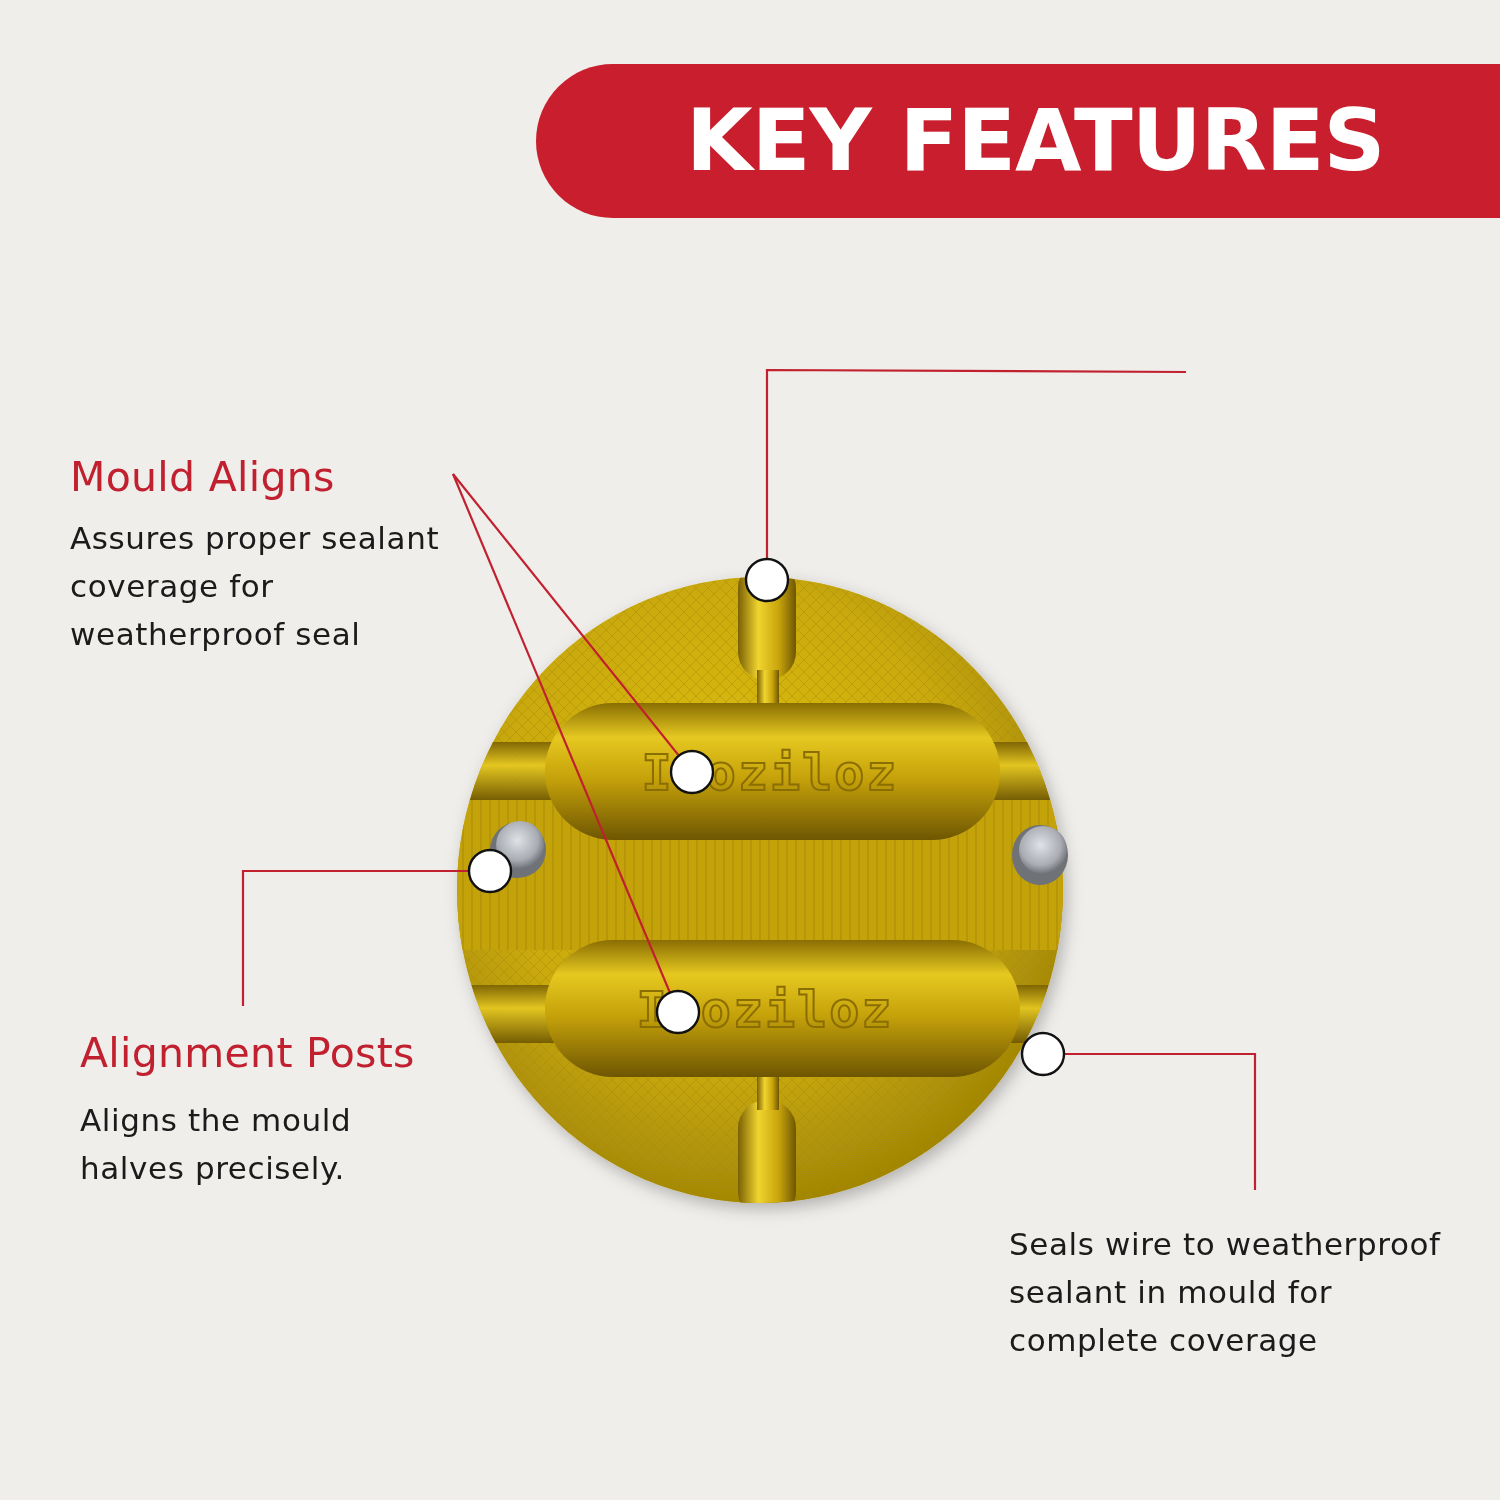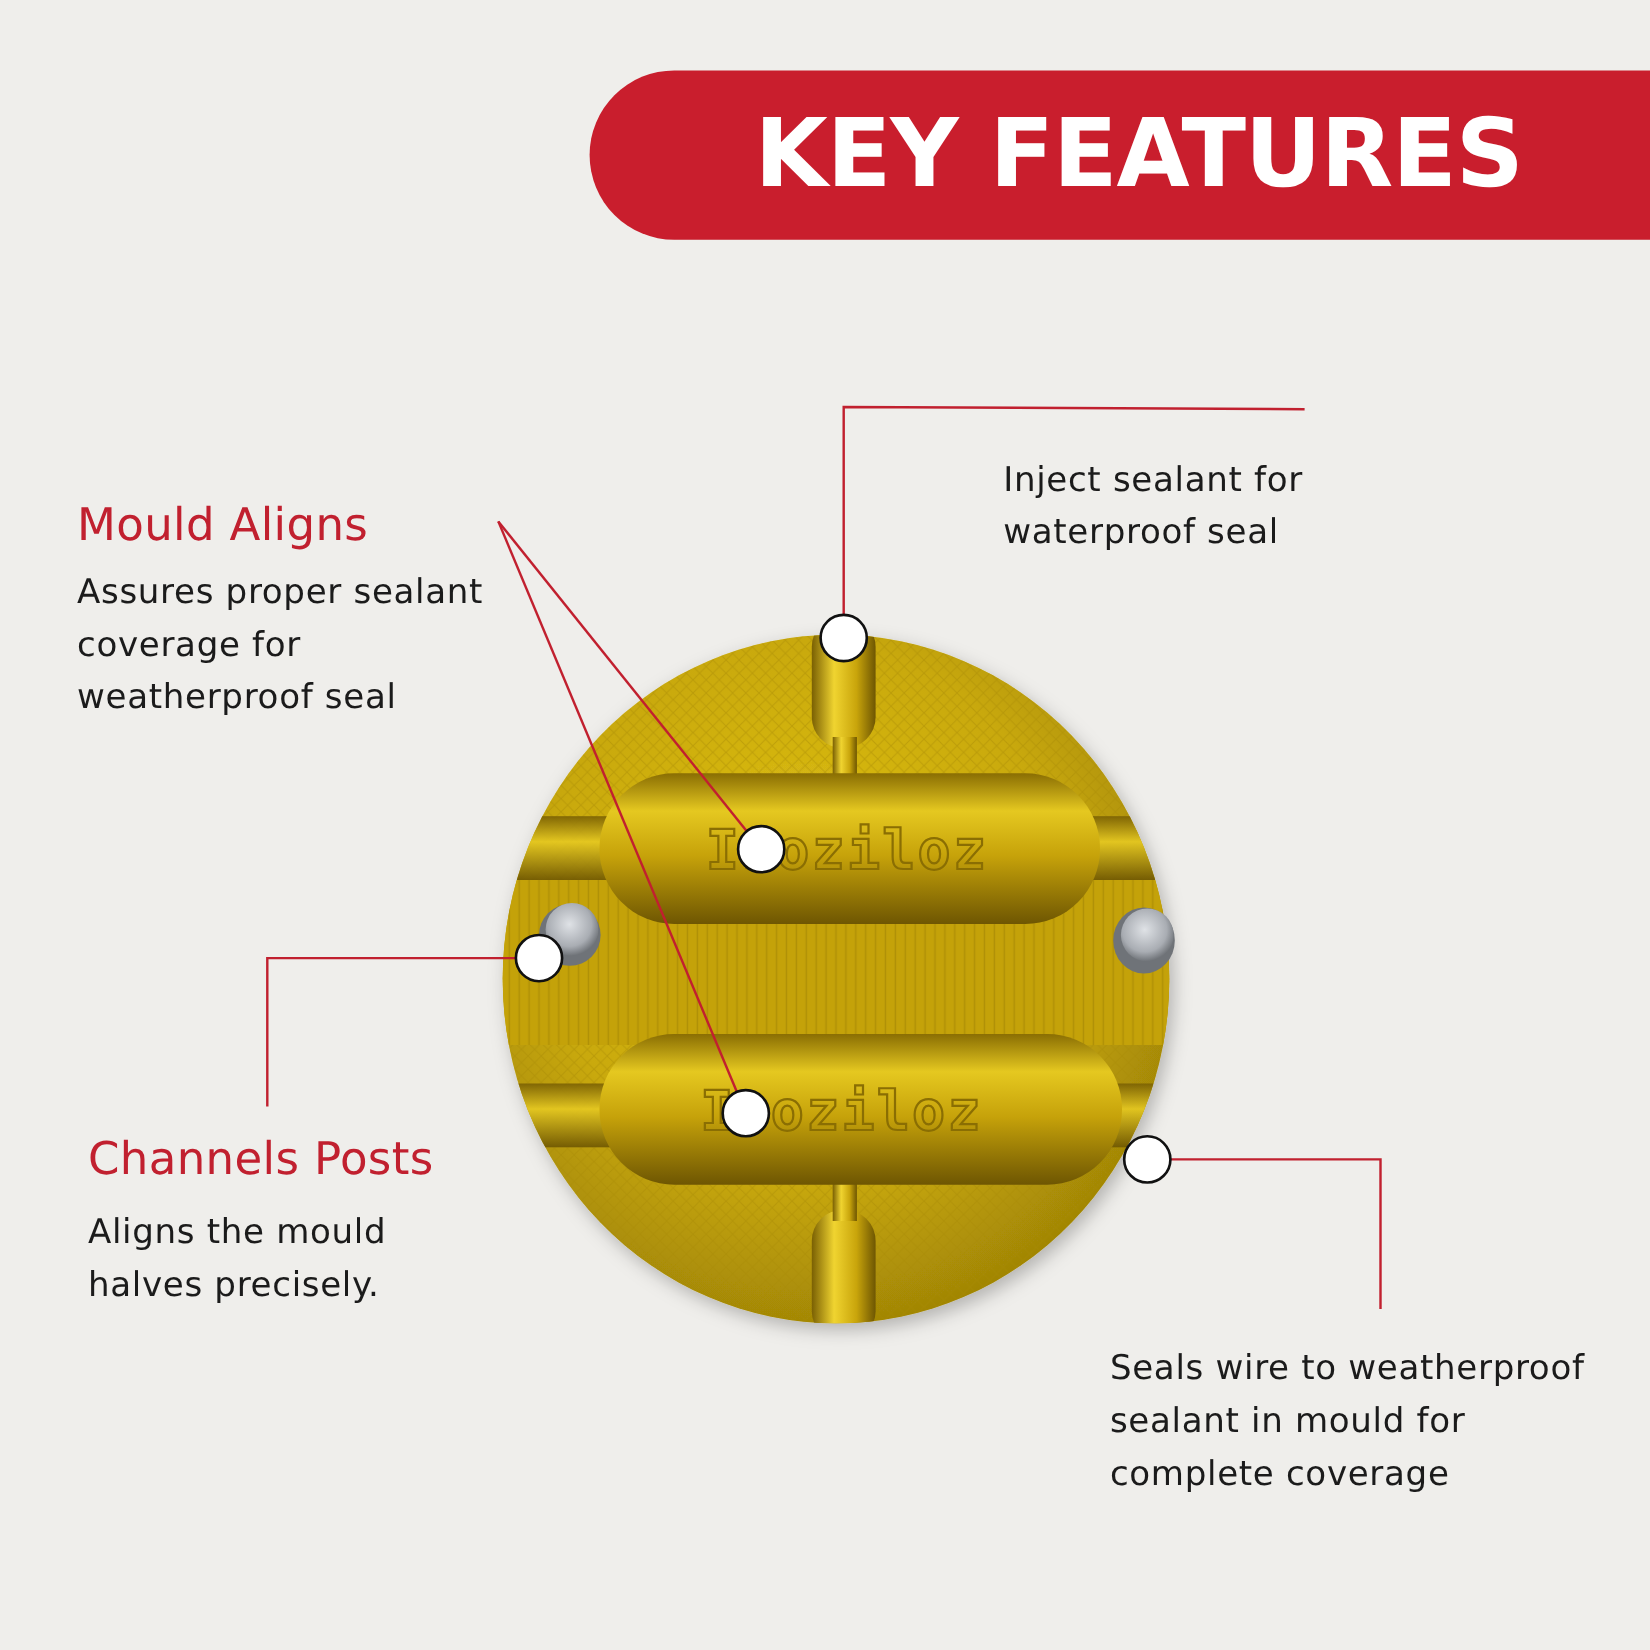--- a/index.html
+++ b/index.html
@@ -157,26 +157,24 @@
 </svg>
 
 <div class="feature" style="left:70px; top:452px;">
   <div class="feature-title">Mould Aligns</div>
   <div class="feature-desc" style="margin-top:12px;">Assures proper sealant
 coverage for
 weatherproof seal</div>
 </div>
 
 <div class="feature" style="left:912px; top:398px;">
-  <div class="feature-desc" style="margin-top:14px;">Inject sealant for
-waterproof seal</div>
 </div>
 
 <div class="feature" style="left:80px; top:1028px;">
-  <div class="feature-title">Channels Posts</div>
+  <div class="feature-title">Alignment Posts</div>
   <div class="feature-desc" style="margin-top:18px;">Aligns the mould
 halves precisely.</div>
 </div>
 
 <div class="feature" style="left:1009px; top:1200px;">
   <div class="feature-desc" style="margin-top:20px;">Seals wire to weatherproof
 sealant in mould for
 complete coverage</div>
 </div>
 

